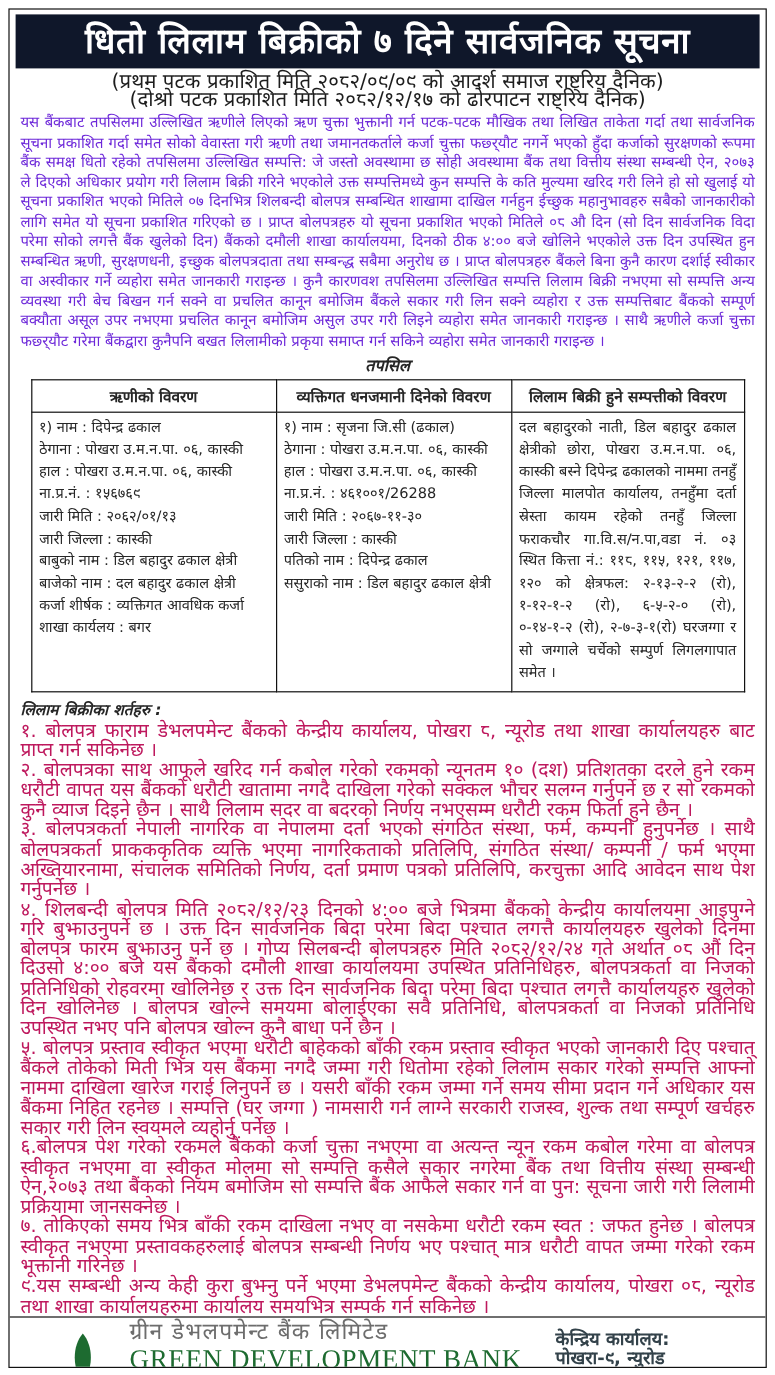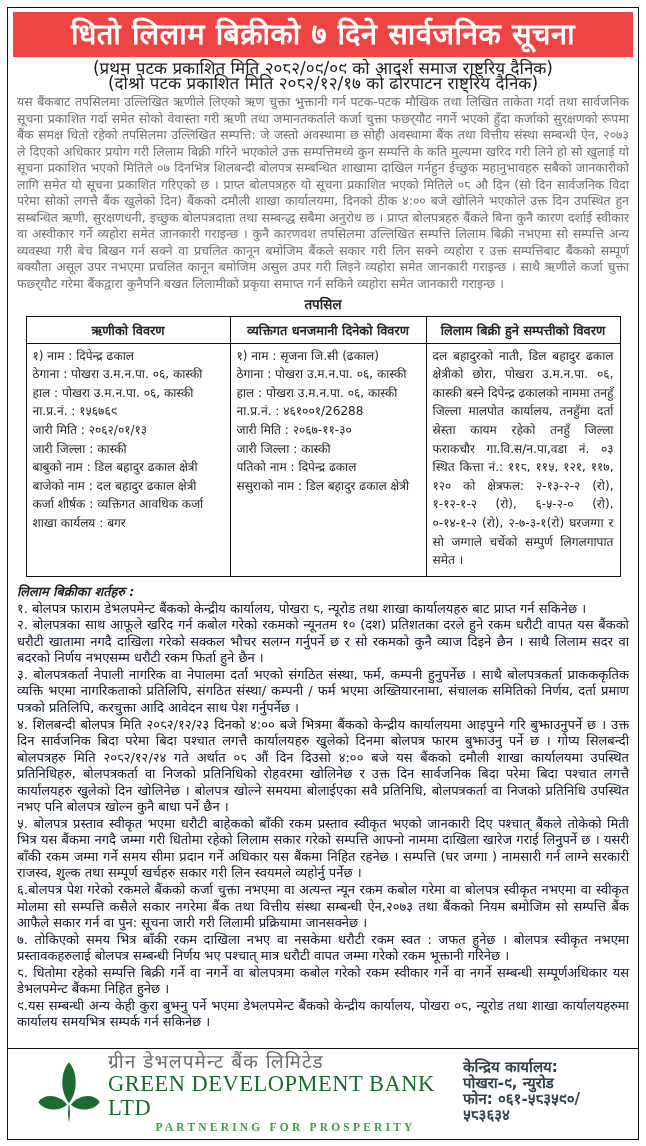--- a/index.html
+++ b/index.html
@@ -11,50 +11,50 @@
   }
   .page {
     position: absolute; left: 7px; top: 7px; right: 7px; bottom: 6px;
     border: 1.5px solid #111;
     background: #fff;
     display: flex; flex-direction: column;
     overflow: hidden;
   }
   .title-bar {
     margin: 4px 5px 3px 5px;
-    background: #ef4444; color: #fff;
+    background: #0f172a; color: #fff;
     text-align: center;
     font-size: 29px; font-weight: bold;
     line-height: 45px; height: 45px;
     letter-spacing: 0.5px;
     flex: 0 0 auto;
   }
   .subtitles { text-align: center; font-size: 17px; line-height: 15px; margin: 1px 0 3px 0; color: #1d1d1d; flex: 0 0 auto; }
   .content { padding: 0 9px; flex: 1 1 auto; }
   .intro {
-    text-align: justify; font-size: 12.4px; line-height: 16.55px; color: #737373;
+    text-align: justify; font-size: 12.4px; line-height: 16.55px; color: #6d28d9;
     text-justify: inter-word;
   }
-  .tapasil { text-align: center; font-weight: bold; font-size: 13.5px; margin: 2px 0 3px 0; }
+  .tapasil { text-align: center; font-weight: bold; font-size: 13.5px; margin: 2px 0 3px 0; font-style: italic; }
   table.detail {
     border-collapse: collapse; width: 594px; margin: 0 auto;
     table-layout: fixed;
     padding-left: 48px;
   }
   table.detail th, table.detail td {
     border: 1.2px solid #111;
     vertical-align: top;
     font-size: 12.1px;
     padding: 3px 6px 6px 6px;
   }
   table.detail th { text-align: center; font-size: 12.8px; padding: 4px 2px; }
   .cell-line { line-height: 18.6px; white-space: nowrap; overflow: hidden; }
   .cell-par { line-height: 18.6px; text-align: justify; }
   .cond-head { font-weight: bold; font-size: 12.8px; margin: 5px 0 1px 0; font-style: italic; }
-  .cond-item { text-align: justify; font-size: 13px; line-height: 16.55px; color: #0f172a; }
+  .cond-item { text-align: justify; font-size: 16px; line-height: 16.55px; color: #be185d; }
   .footer {
     flex: 0 0 76px;
     border-top: 1.8px solid #111;
     display: flex; align-items: center; justify-content: space-between;
     padding: 2px 14px 4px 28px;
   }
   .brand { display: flex; align-items: center; }
   .brand-text { margin-left: 6px; }
   .brand-nepali { color: #6d6d6d; font-size: 19px; line-height: 21px; letter-spacing: 1px; }
   .brand-english {
@@ -136,21 +136,20 @@
     <div class="cond-head">लिलाम बिक्रीका शर्तहरु :</div>
 
     <div>
         <div class="cond-item">१. बोलपत्र फाराम डेभलपमेन्ट बैंकको केन्द्रीय कार्यालय, पोखरा ८, न्यूरोड तथा शाखा कार्यालयहरु बाट प्राप्त गर्न सकिनेछ ।</div>
         <div class="cond-item">२. बोलपत्रका साथ आफूले खरिद गर्न कबोल गरेको रकमको न्यूनतम १० (दश) प्रतिशतका दरले हुने रकम धरौटी वापत यस बैंकको धरौटी खातामा नगदै दाखिला गरेको सक्कल भौचर सलग्न गर्नुपर्ने छ र सो रकमको कुनै व्याज दिइने छैन । साथै लिलाम सदर वा बदरको निर्णय नभएसम्म धरौटी रकम फिर्ता हुने छैन ।</div>
         <div class="cond-item">३. बोलपत्रकर्ता नेपाली नागरिक वा नेपालमा दर्ता भएको संगठित संस्था, फर्म, कम्पनी हुनुपर्नेछ । साथै बोलपत्रकर्ता प्राकककृतिक व्यक्ति भएमा नागरिकताको प्रतिलिपि, संगठित संस्था/ कम्पनी / फर्म भएमा अख्तियारनामा, संचालक समितिको निर्णय, दर्ता प्रमाण पत्रको प्रतिलिपि, करचुक्ता आदि आवेदन साथ पेश गर्नुपर्नेछ ।</div>
         <div class="cond-item">४. शिलबन्दी बोलपत्र मिति २०८२/१२/२३ दिनको ४:०० बजे भित्रमा बैंकको केन्द्रीय कार्यालयमा आइपुग्ने गरि बुझाउनुपर्ने छ । उक्त दिन सार्वजनिक बिदा परेमा बिदा पश्चात लगत्तै कार्यालयहरु खुलेको दिनमा बोलपत्र फारम बुझाउनु पर्ने छ । गोप्य सिलबन्दी बोलपत्रहरु मिति २०८२/१२/२४ गते अर्थात ०८ औं दिन दिउसो ४:०० बजे यस बैंकको दमौली शाखा कार्यालयमा उपस्थित प्रतिनिधिहरु, बोलपत्रकर्ता वा निजको प्रतिनिधिको रोहवरमा खोलिनेछ र उक्त दिन सार्वजनिक बिदा परेमा बिदा पश्चात लगत्तै कार्यालयहरु खुलेको दिन खोलिनेछ । बोलपत्र खोल्ने समयमा बोलाईएका सवै प्रतिनिधि, बोलपत्रकर्ता वा निजको प्रतिनिधि उपस्थित नभए पनि बोलपत्र खोल्न कुनै बाधा पर्ने छैन ।</div>
         <div class="cond-item">५. बोलपत्र प्रस्ताव स्वीकृत भएमा धरौटी बाहेकको बाँकी रकम प्रस्ताव स्वीकृत भएको जानकारी दिए पश्चात् बैंकले तोकेको मिती भित्र यस बैंकमा नगदै जम्मा गरी धितोमा रहेको लिलाम सकार गरेको सम्पत्ति आफ्नो नाममा दाखिला खारेज गराई लिनुपर्ने छ । यसरी बाँकी रकम जम्मा गर्ने समय सीमा प्रदान गर्ने अधिकार यस बैंकमा निहित रहनेछ । सम्पत्ति (घर जग्गा ) नामसारी गर्न लाग्ने सरकारी राजस्व, शुल्क तथा सम्पूर्ण खर्चहरु सकार गरी लिन स्वयमले व्यहोर्नु पर्नेछ ।</div>
         <div class="cond-item">६.बोलपत्र पेश गरेको रकमले बैंकको कर्जा चुक्ता नभएमा वा अत्यन्त न्यून रकम कबोल गरेमा वा बोलपत्र स्वीकृत नभएमा वा स्वीकृत मोलमा सो सम्पत्ति कसैले सकार नगरेमा बैंक तथा वित्तीय संस्था सम्बन्धी ऐन,२०७३ तथा बैंकको नियम बमोजिम सो सम्पत्ति बैंक आफैले सकार गर्न वा पुन: सूचना जारी गरी लिलामी प्रक्रियामा जानसक्नेछ  ।</div>
         <div class="cond-item">७. तोकिएको समय भित्र बाँकी रकम दाखिला नभए वा नसकेमा धरौटी रकम स्वत : जफत हुनेछ । बोलपत्र स्वीकृत नभएमा प्रस्तावकहरुलाई बोलपत्र सम्बन्धी निर्णय भए पश्चात् मात्र धरौटी वापत जम्मा गरेको रकम भूक्तानी गरिनेछ ।</div>
-        <div class="cond-item">८. धितोमा रहेको सम्पत्ति बिक्री गर्ने वा नगर्ने वा बोलपत्रमा कबोल गरेको रकम स्वीकार गर्ने वा नगर्ने सम्बन्धी सम्पूर्णअधिकार यस डेभलपमेन्ट बैंकमा निहित हुनेछ ।</div>
         <div class="cond-item">९.यस सम्बन्धी अन्य केही कुरा बुझ्नु पर्ने भएमा डेभलपमेन्ट बैंकको केन्द्रीय कार्यालय, पोखरा ०८, न्यूरोड तथा शाखा कार्यालयहरुमा कार्यालय समयभित्र सम्पर्क गर्न सकिनेछ ।</div>
       </div>
 
   </div>
 
   <div class="footer">
     <div class="brand">
       <svg class="leaf-logo" width="66" height="64" viewBox="0 0 100 100">
         <path d="M50 2 C64 18 64 48 50 66 C36 48 36 18 50 2 Z" fill="#1d6b30"></path>
         <path d="M47 68 C34 52 12 50 2 64 C10 78 36 80 47 68 Z" fill="#1d6b30"></path>

